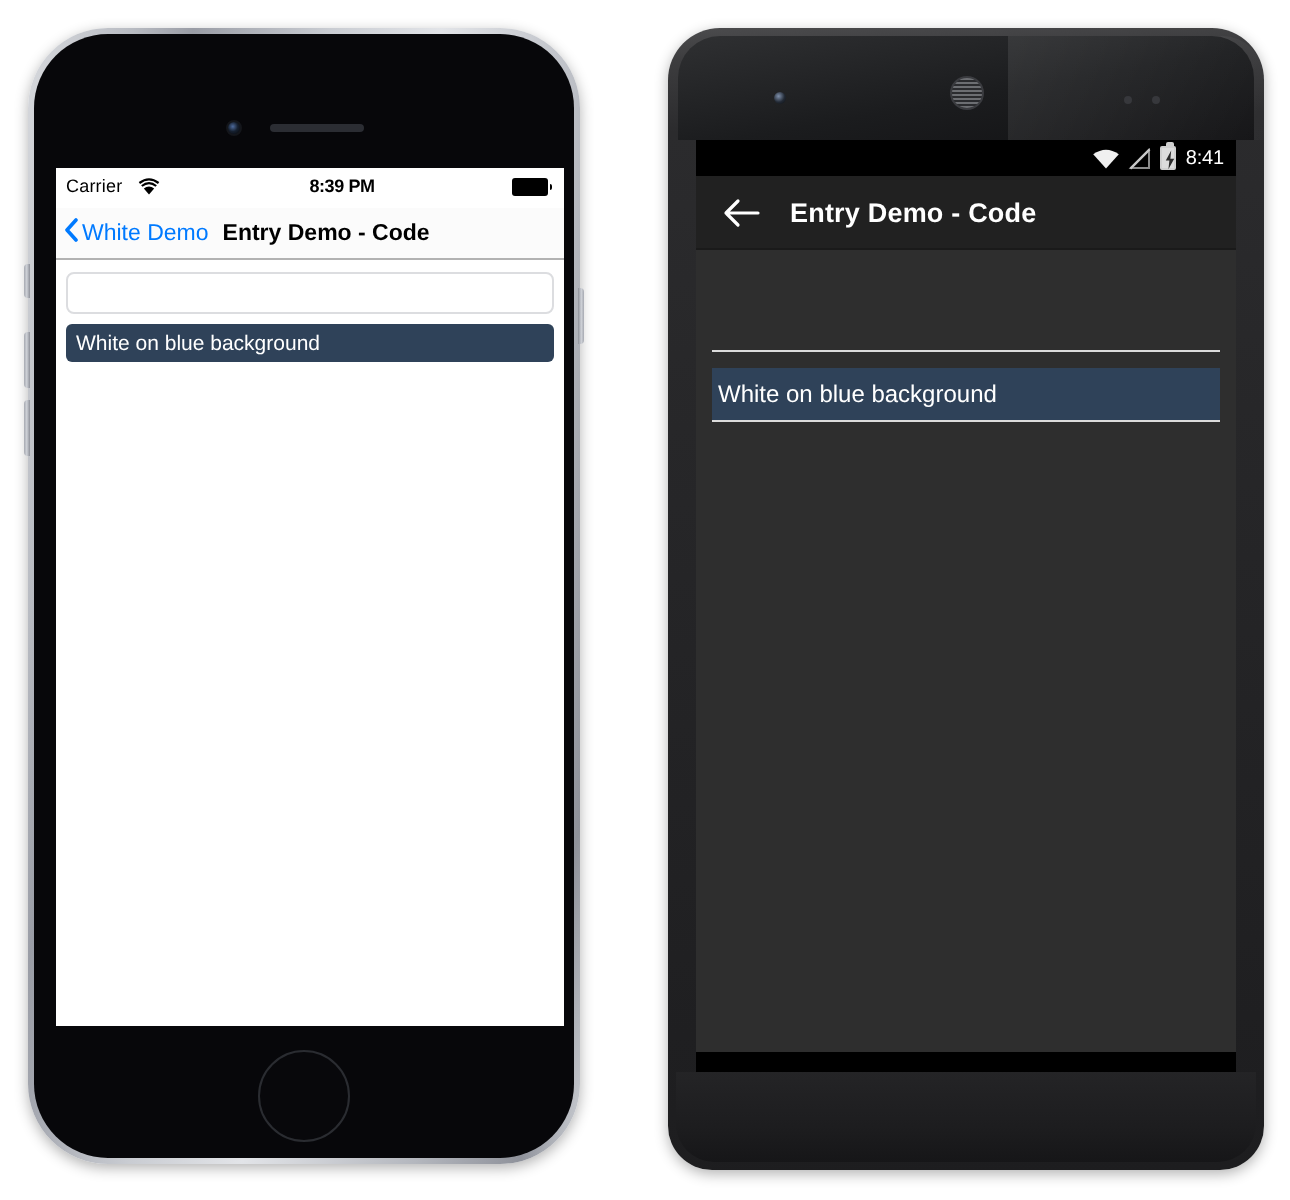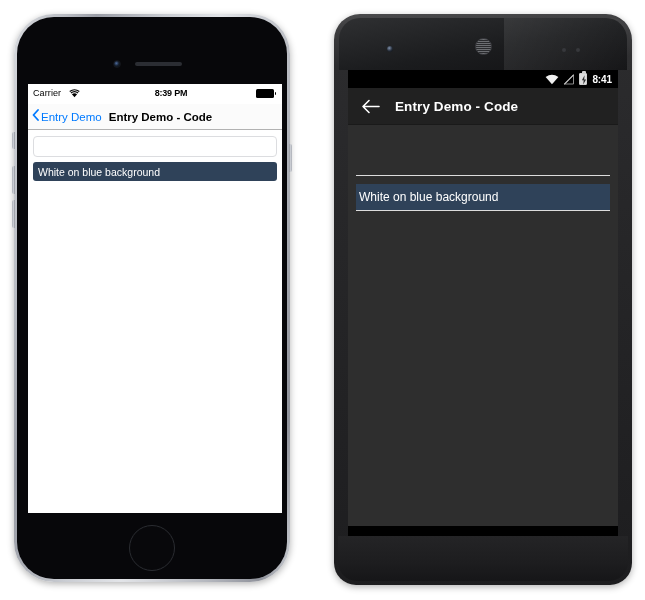--- a/index.html
+++ b/index.html
@@ -247,21 +247,21 @@
     background: #000000;
     display: flex;
     align-items: center;
     justify-content: flex-end;
     padding-right: 6px;
     gap: 4px;
   }
   .and-status .and-time {
     color: #ffffff;
     font-size: 10px;
-    font-weight: bold;
+    font-weight: normal;
     letter-spacing: -0.1px;
     margin-left: 1px;
   }
   .and-battery {
     position: relative;
     width: 8px; height: 12px;
     border: 1px solid #cfcfcf;
     border-radius: 1px;
     box-sizing: border-box;
     background: #dcdcdc;
@@ -368,21 +368,21 @@
         </span>
       </div>
 
       <div class="ios-nav">
         <span class="ios-back">
           <span class="ios-chevron">
             <svg width="7" height="12" viewBox="0 0 7 12">
               <path d="M6 1 L1.5 6 L6 11" stroke="#007aff" stroke-width="1.8" fill="none" stroke-linecap="round" stroke-linejoin="round"></path>
             </svg>
           </span>
-          <span>Entry Demo</span>
+          <span>White Demo</span>
         </span>
         <span class="ios-title">Entry Demo - Code</span>
       </div>
 
       <div class="ios-content">
         <div class="ios-entry-empty">
           <input type="text" style="width: 100%; height: 100%; border: 0px; outline: 0px; background: transparent; font-size: 10.5px; padding: 0px 5px; box-sizing: border-box; font-family: &quot;Liberation Sans&quot;, sans-serif;" placeholder="">
         </div>
         <div class="ios-entry-blue" style="background:#2f4259;">
           <span>White on blue background</span>

